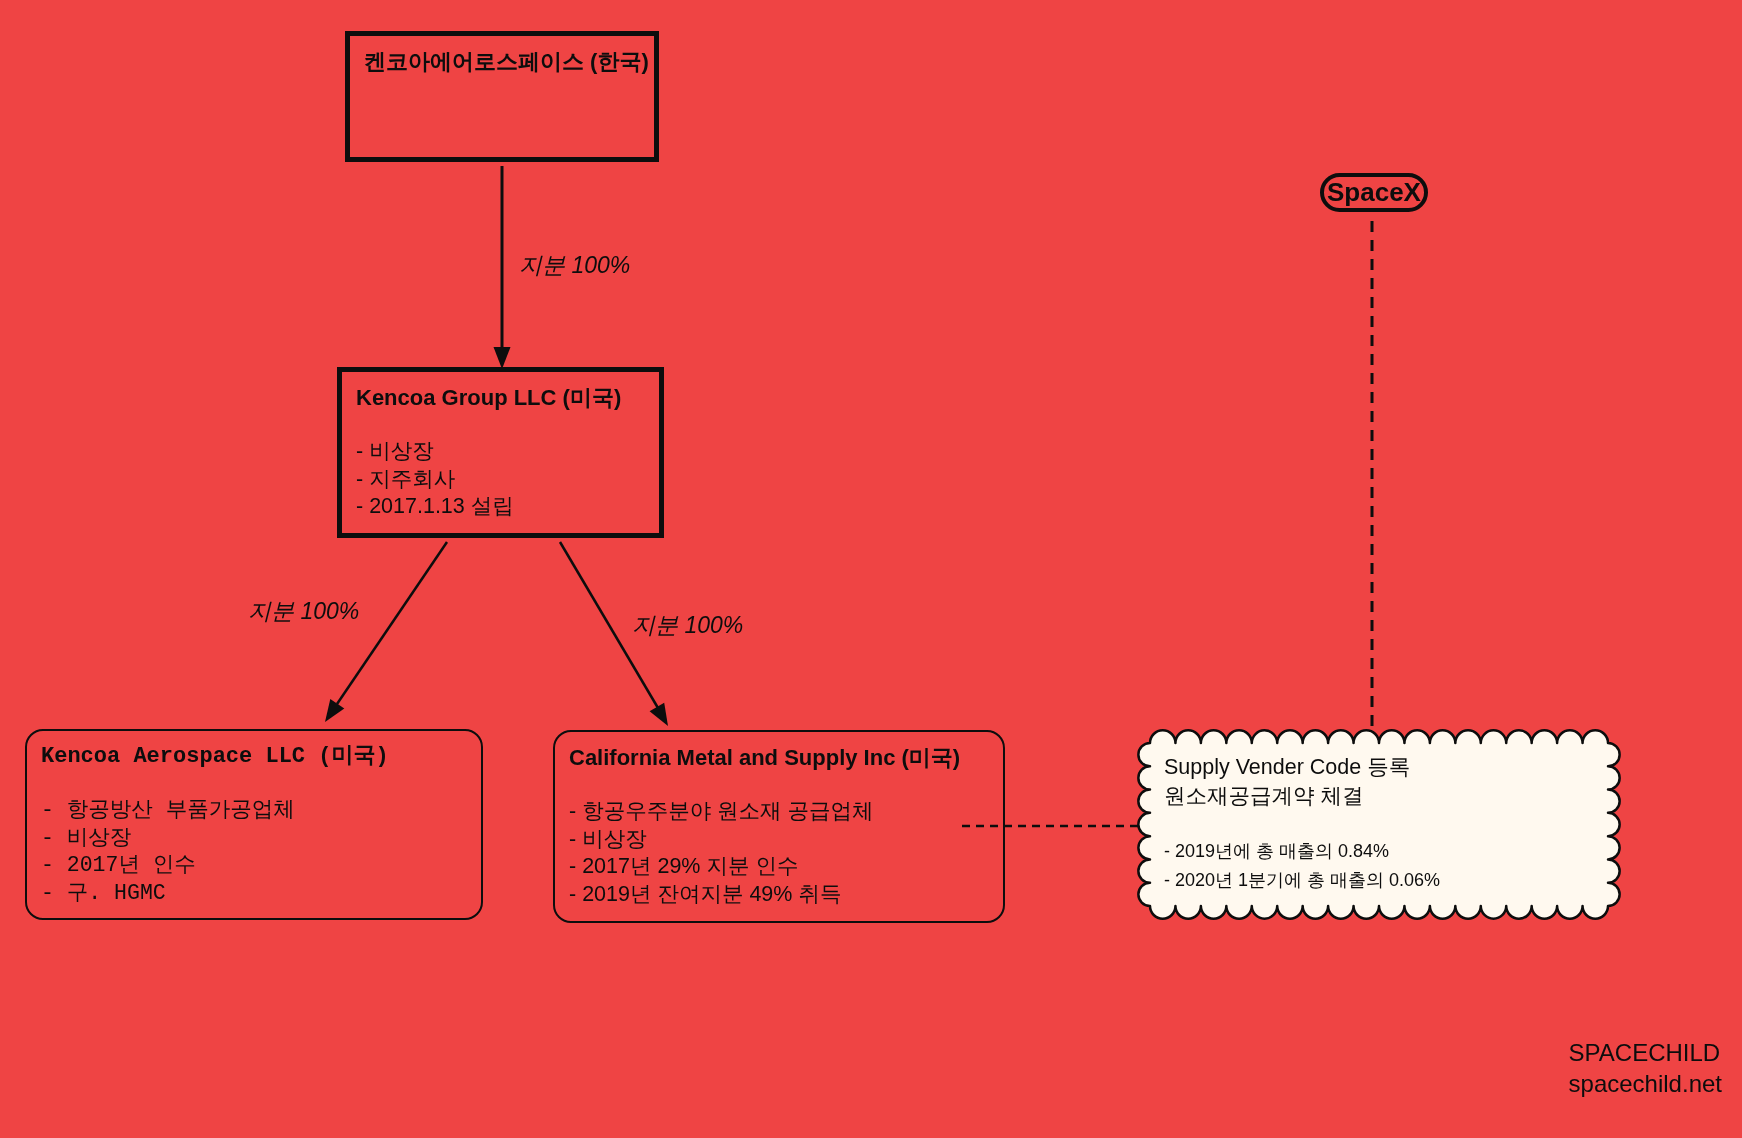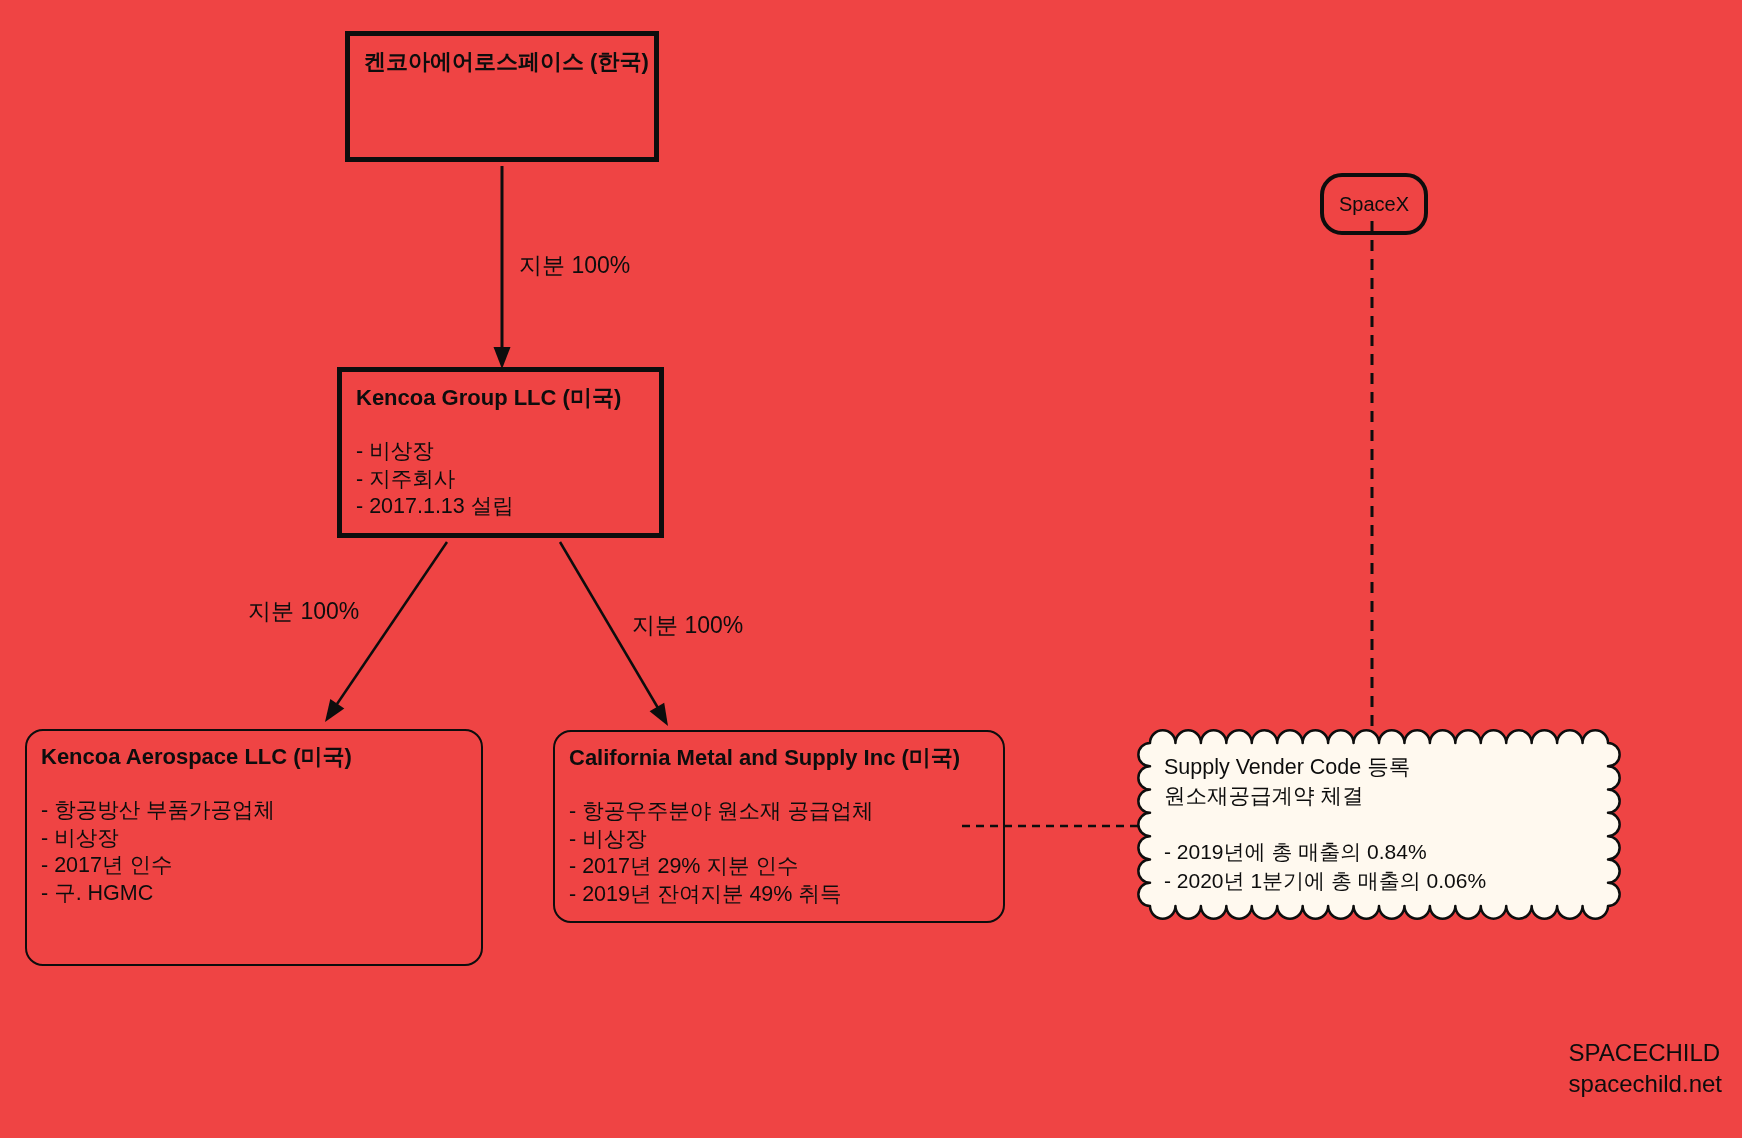--- a/index.html
+++ b/index.html
@@ -15,41 +15,41 @@
     border:5px solid #0d0d0d; background:transparent;
     padding:12px 14px;
   }
   .box-rounded { border-width:2.5px; border-radius:18px; }
   .box-title { font-weight:bold; font-size:22px; line-height:27px; white-space:nowrap; }
   .box-items { margin-top:27px; font-size:21.5px; line-height:27.5px; }
   .box-item { white-space:nowrap; }
 
   #node-kr    { left:345px; top:31px;  width:314px; height:131px; }
   #node-group { left:337px; top:367px; width:327px; height:171px; }
-  #node-aero  { left:25px;  top:729px; width:458px; height:237px; }
+  #node-aero  { left:25px;  top:729px; width:458px; height:191px;font-family:Liberation Mono, monospace; }
   #node-cal   { left:508px; top:730px; width:452px; height:193px;margin-left:45px; }
 
   .pill {
-    position:absolute; left:1320px; top:173px; width:108px; height:62px;
+    position:absolute; left:1320px; top:173px; width:108px; height:39px;
     box-sizing:border-box; border:4.5px solid #0d0d0d; border-radius:22px;
     display:flex; align-items:center; justify-content:center;
-    font-weight:normal; font-size:20px;
+    font-weight:bold; font-size:26px;
   }
 
-  .edge-label { position:absolute; font-size:23px; white-space:nowrap; }
+  .edge-label { position:absolute; font-size:23px; white-space:nowrap;font-style:italic; }
   #label-top   { left:519px; top:250px; }
   #label-left  { left:248px; top:596px; }
   #label-right { left:632px; top:610px; }
 
   .cloud-text {
     position:absolute; left:1138px; top:731px; width:482px; height:187px;
     box-sizing:border-box; padding:22px 26px 0 26px;
   }
   .cloud-lines { font-size:21.5px; line-height:29px; }
-  .cloud-items { margin-top:26px; font-size:21px; line-height:29px; }
+  .cloud-items { margin-top:26px; font-size:18px; line-height:29px; }
 
   .footer {
     position:absolute; right:20px; top:1037px; 
     font-size:24px; line-height:31px;
   }
 </style>
 </head>
 <body>
 
 <div class="canvas">

